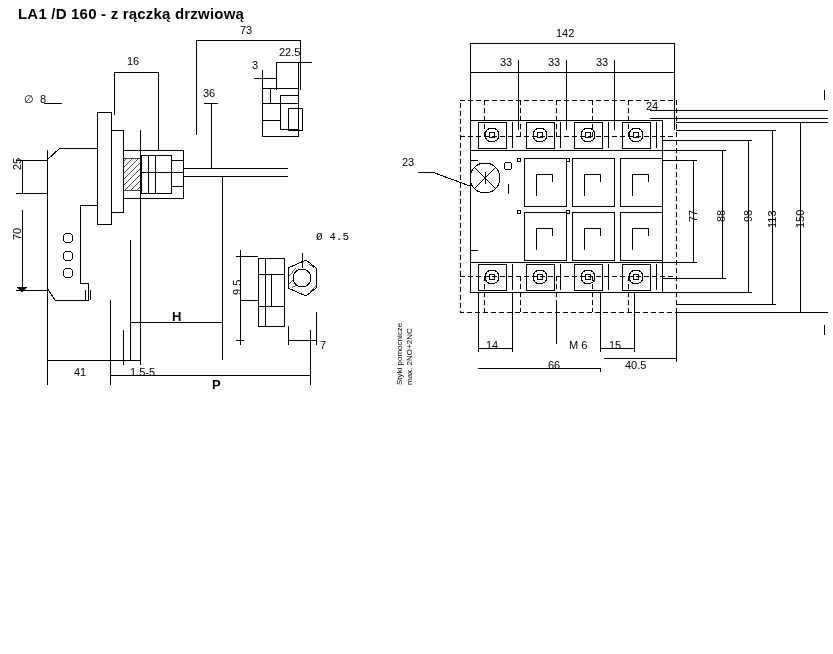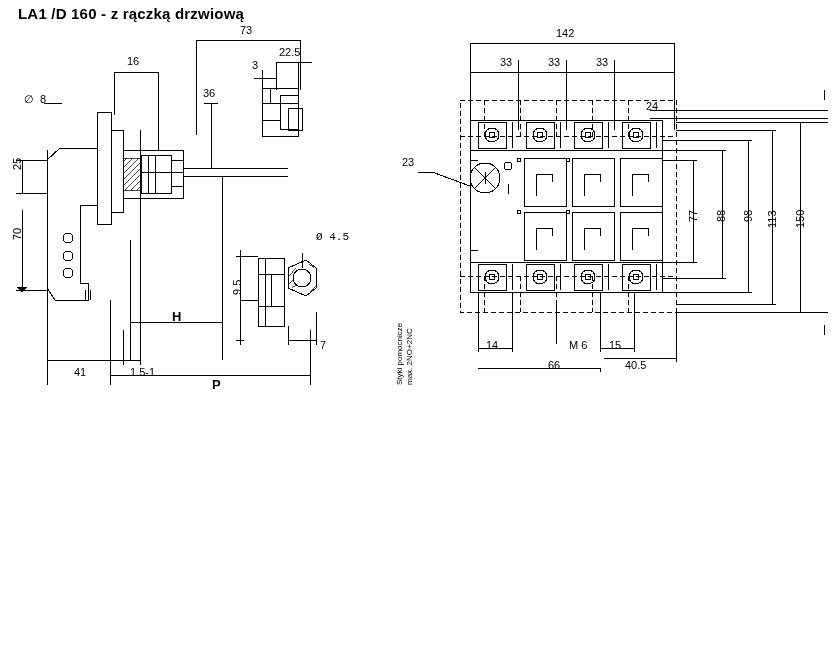--- a/index.html
+++ b/index.html
@@ -336,21 +336,21 @@
   <div class="lbl" style="left:240px; top:25px;">73</div>
   <div class="lbl" style="left:279px; top:47px;">22.5</div>
   <div class="lbl" style="left:252px; top:60px;">3</div>
   <div class="lbl" style="left:203px; top:88px;">36</div>
 
   <div class="lbl rot" style="left:232px; top:295px;">9.5</div>
   <div class="lbl" style="left:316px; top:232px;font-family:Liberation Mono, monospace;">Ø 4.5</div>
   <div class="lbl" style="left:320px; top:340px;">7</div>
 
   <div class="lbl" style="left:74px; top:367px;">41</div>
-  <div class="lbl" style="left:130px; top:367px;">1.5-1</div>
+  <div class="lbl" style="left:130px; top:367px;">1.5-5</div>
 
   <div class="lbl bold" style="left:172px; top:310px;">H</div>
   <div class="lbl bold" style="left:212px; top:378px;">P</div>
 
   <div class="lbl" style="left:556px; top:28px;">142</div>
   <div class="lbl" style="left:500px; top:57px;">33</div>
   <div class="lbl" style="left:548px; top:57px;">33</div>
   <div class="lbl" style="left:596px; top:57px;">33</div>
   <div class="lbl" style="left:646px; top:57px;margin-top:44px;">24</div>
 

